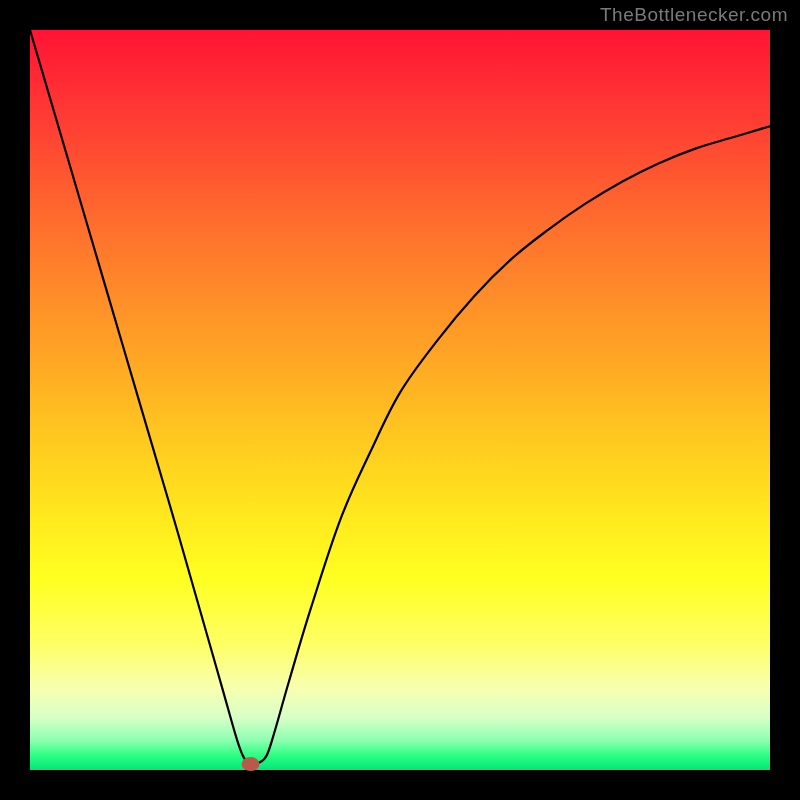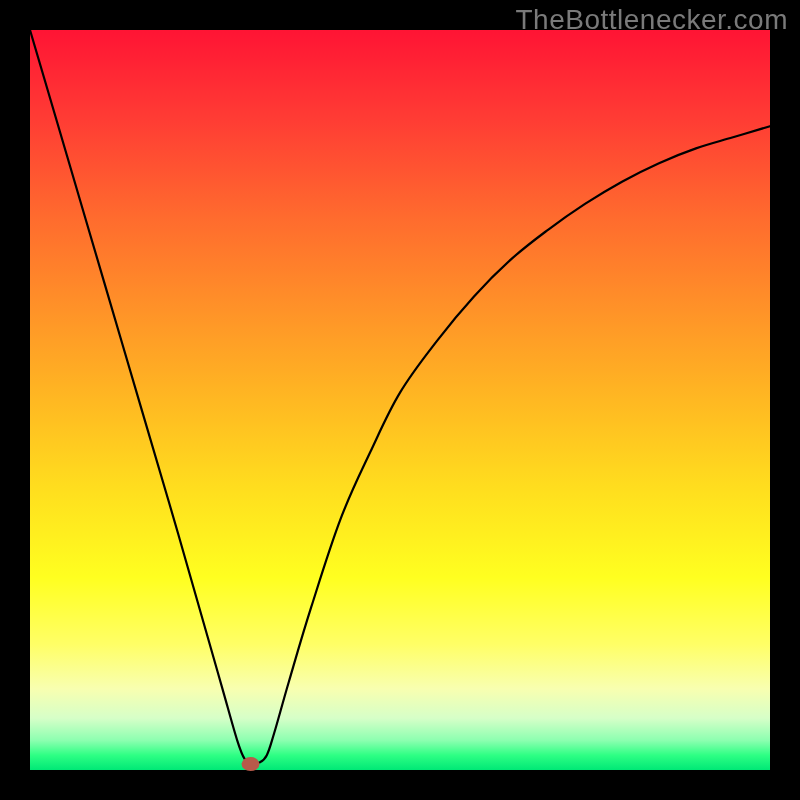--- a/index.html
+++ b/index.html
@@ -30,21 +30,21 @@
       #8cffb0 96%,
       #2eff84 98%,
       #00e876 100%
     );
   }
   .watermark {
     position: absolute;
     top: 4px;
     right: 12px;
     font-family: Arial, Helvetica, sans-serif;
-    font-size: 28px;
+    font-size: 19px;
     color: #7a7a7a;
     letter-spacing: 0.5px;
     user-select: none;
   }
   .curve-svg {
     position: absolute;
     left: 0;
     top: 0;
     width: 100%;
     height: 100%;

